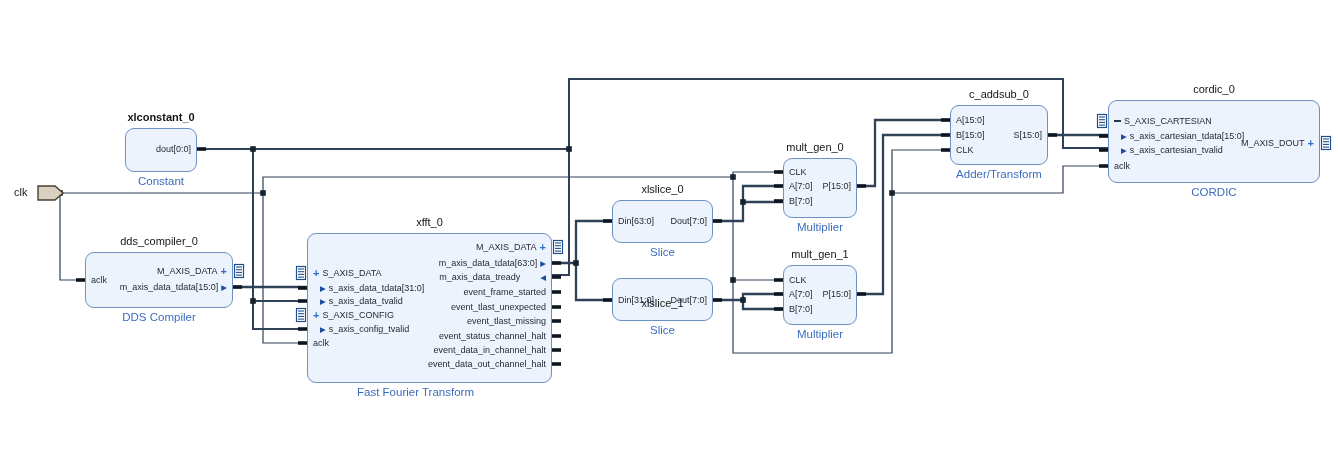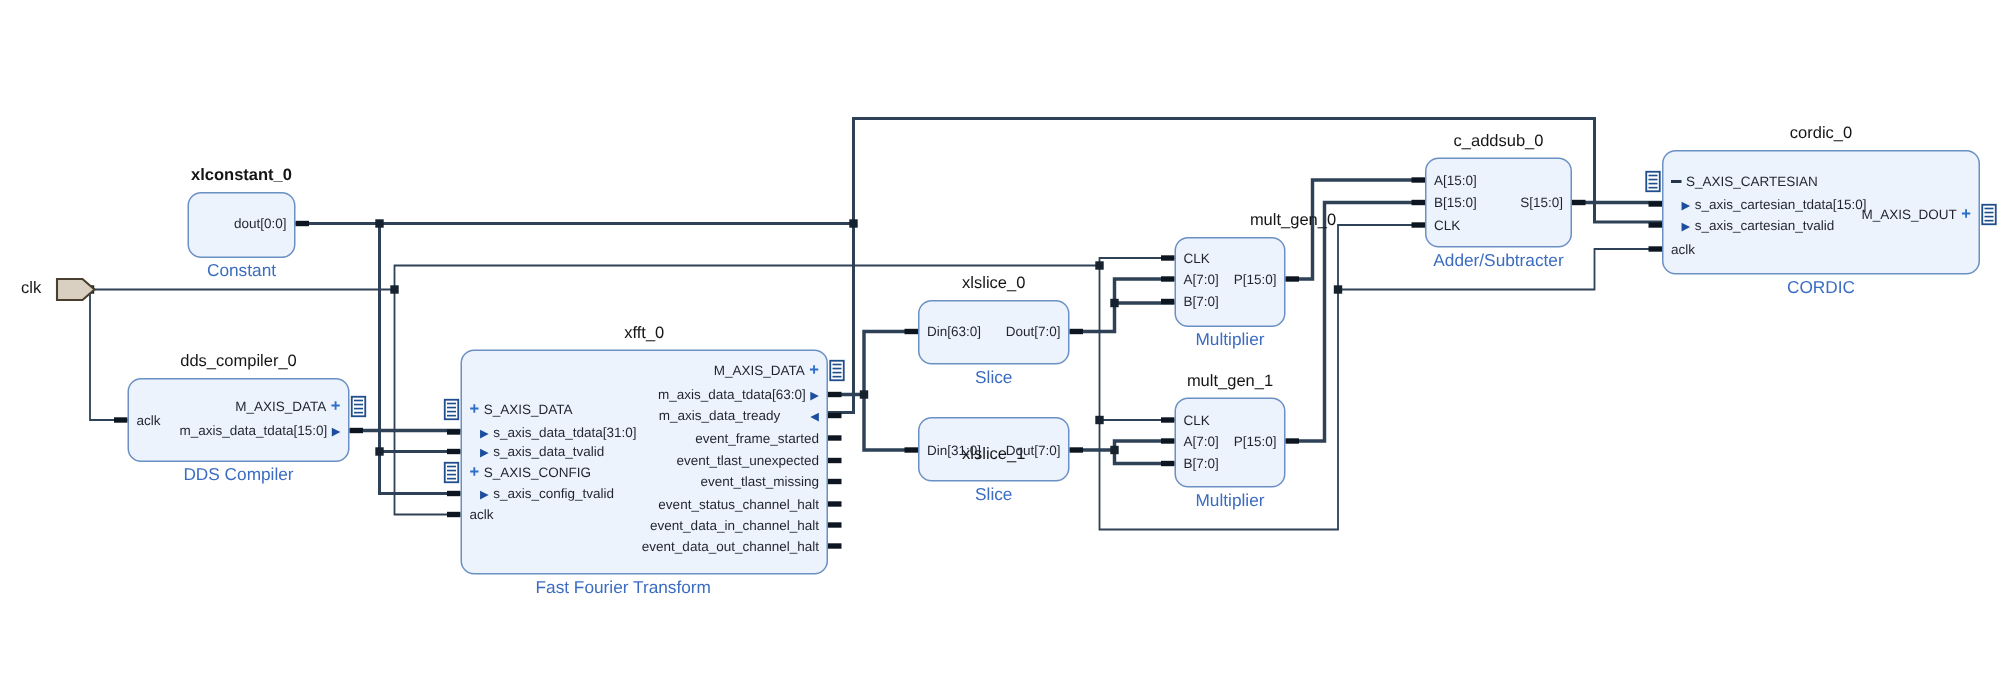--- a/index.html
+++ b/index.html
@@ -224,21 +224,21 @@
       <div class="block" style="left: 612px; top: 278px; width: 101px; height: 43px;"></div>
       <div class="blockTitle" style="left: 572px; top: 261px; width: 181px; margin-top: 36px;">xlslice_1</div>
       <div class="blockType" style="left: 552px; top: 324px; width: 221px;">Slice</div>
       <div class="portRow left" style="top: 294.5px; left: 618px; width: 91px;">
         <span>Din[31:0]</span>
       </div>
       <div class="portRow right" style="top: 294.5px; left: 616px; width: 91px;">
         <span>Dout[7:0]</span>
       </div>
       <div class="block" style="left: 783px; top: 158px; width: 74px; height: 60px;"></div>
-      <div class="blockTitle" style="left: 785px; top: 141px; width: 154px;">mult_gen_0</div>
+      <div class="blockTitle" style="left: 738px; top: 141px; width: 154px;">mult_gen_0</div>
       <div class="blockType" style="left: 723px; top: 221px; width: 194px;">Multiplier</div>
       <div class="portRow left" style="top: 166.5px; left: 789px; width: 64px;">
         <span>CLK</span>
       </div>
       <div class="portRow left" style="top: 180.5px; left: 789px; width: 64px;">
         <span>A[7:0]</span>
       </div>
       <div class="portRow left" style="top: 195.5px; left: 789px; width: 64px;">
         <span>B[7:0]</span>
       </div>
@@ -255,21 +255,21 @@
         <span>A[7:0]</span>
       </div>
       <div class="portRow left" style="top: 303.5px; left: 789px; width: 64px;">
         <span>B[7:0]</span>
       </div>
       <div class="portRow right" style="top: 288.5px; left: 787px; width: 64px;">
         <span>P[15:0]</span>
       </div>
       <div class="block" style="left: 950px; top: 105px; width: 98px; height: 60px;"></div>
       <div class="blockTitle" style="left: 910px; top: 88px; width: 178px;">c_addsub_0</div>
-      <div class="blockType" style="left: 890px; top: 168px; width: 218px;">Adder/Subtracter</div>
+      <div class="blockType" style="left: 890px; top: 168px; width: 218px;">Adder/Transform</div>
       <div class="portRow left" style="top: 114.5px; left: 956px; width: 88px;">
         <span>A[15:0]</span>
       </div>
       <div class="portRow left" style="top: 129.5px; left: 956px; width: 88px;">
         <span>B[15:0]</span>
       </div>
       <div class="portRow left" style="top: 144.5px; left: 956px; width: 88px;">
         <span>CLK</span>
       </div>
       <div class="portRow right" style="top: 129.5px; left: 954px; width: 88px;">

